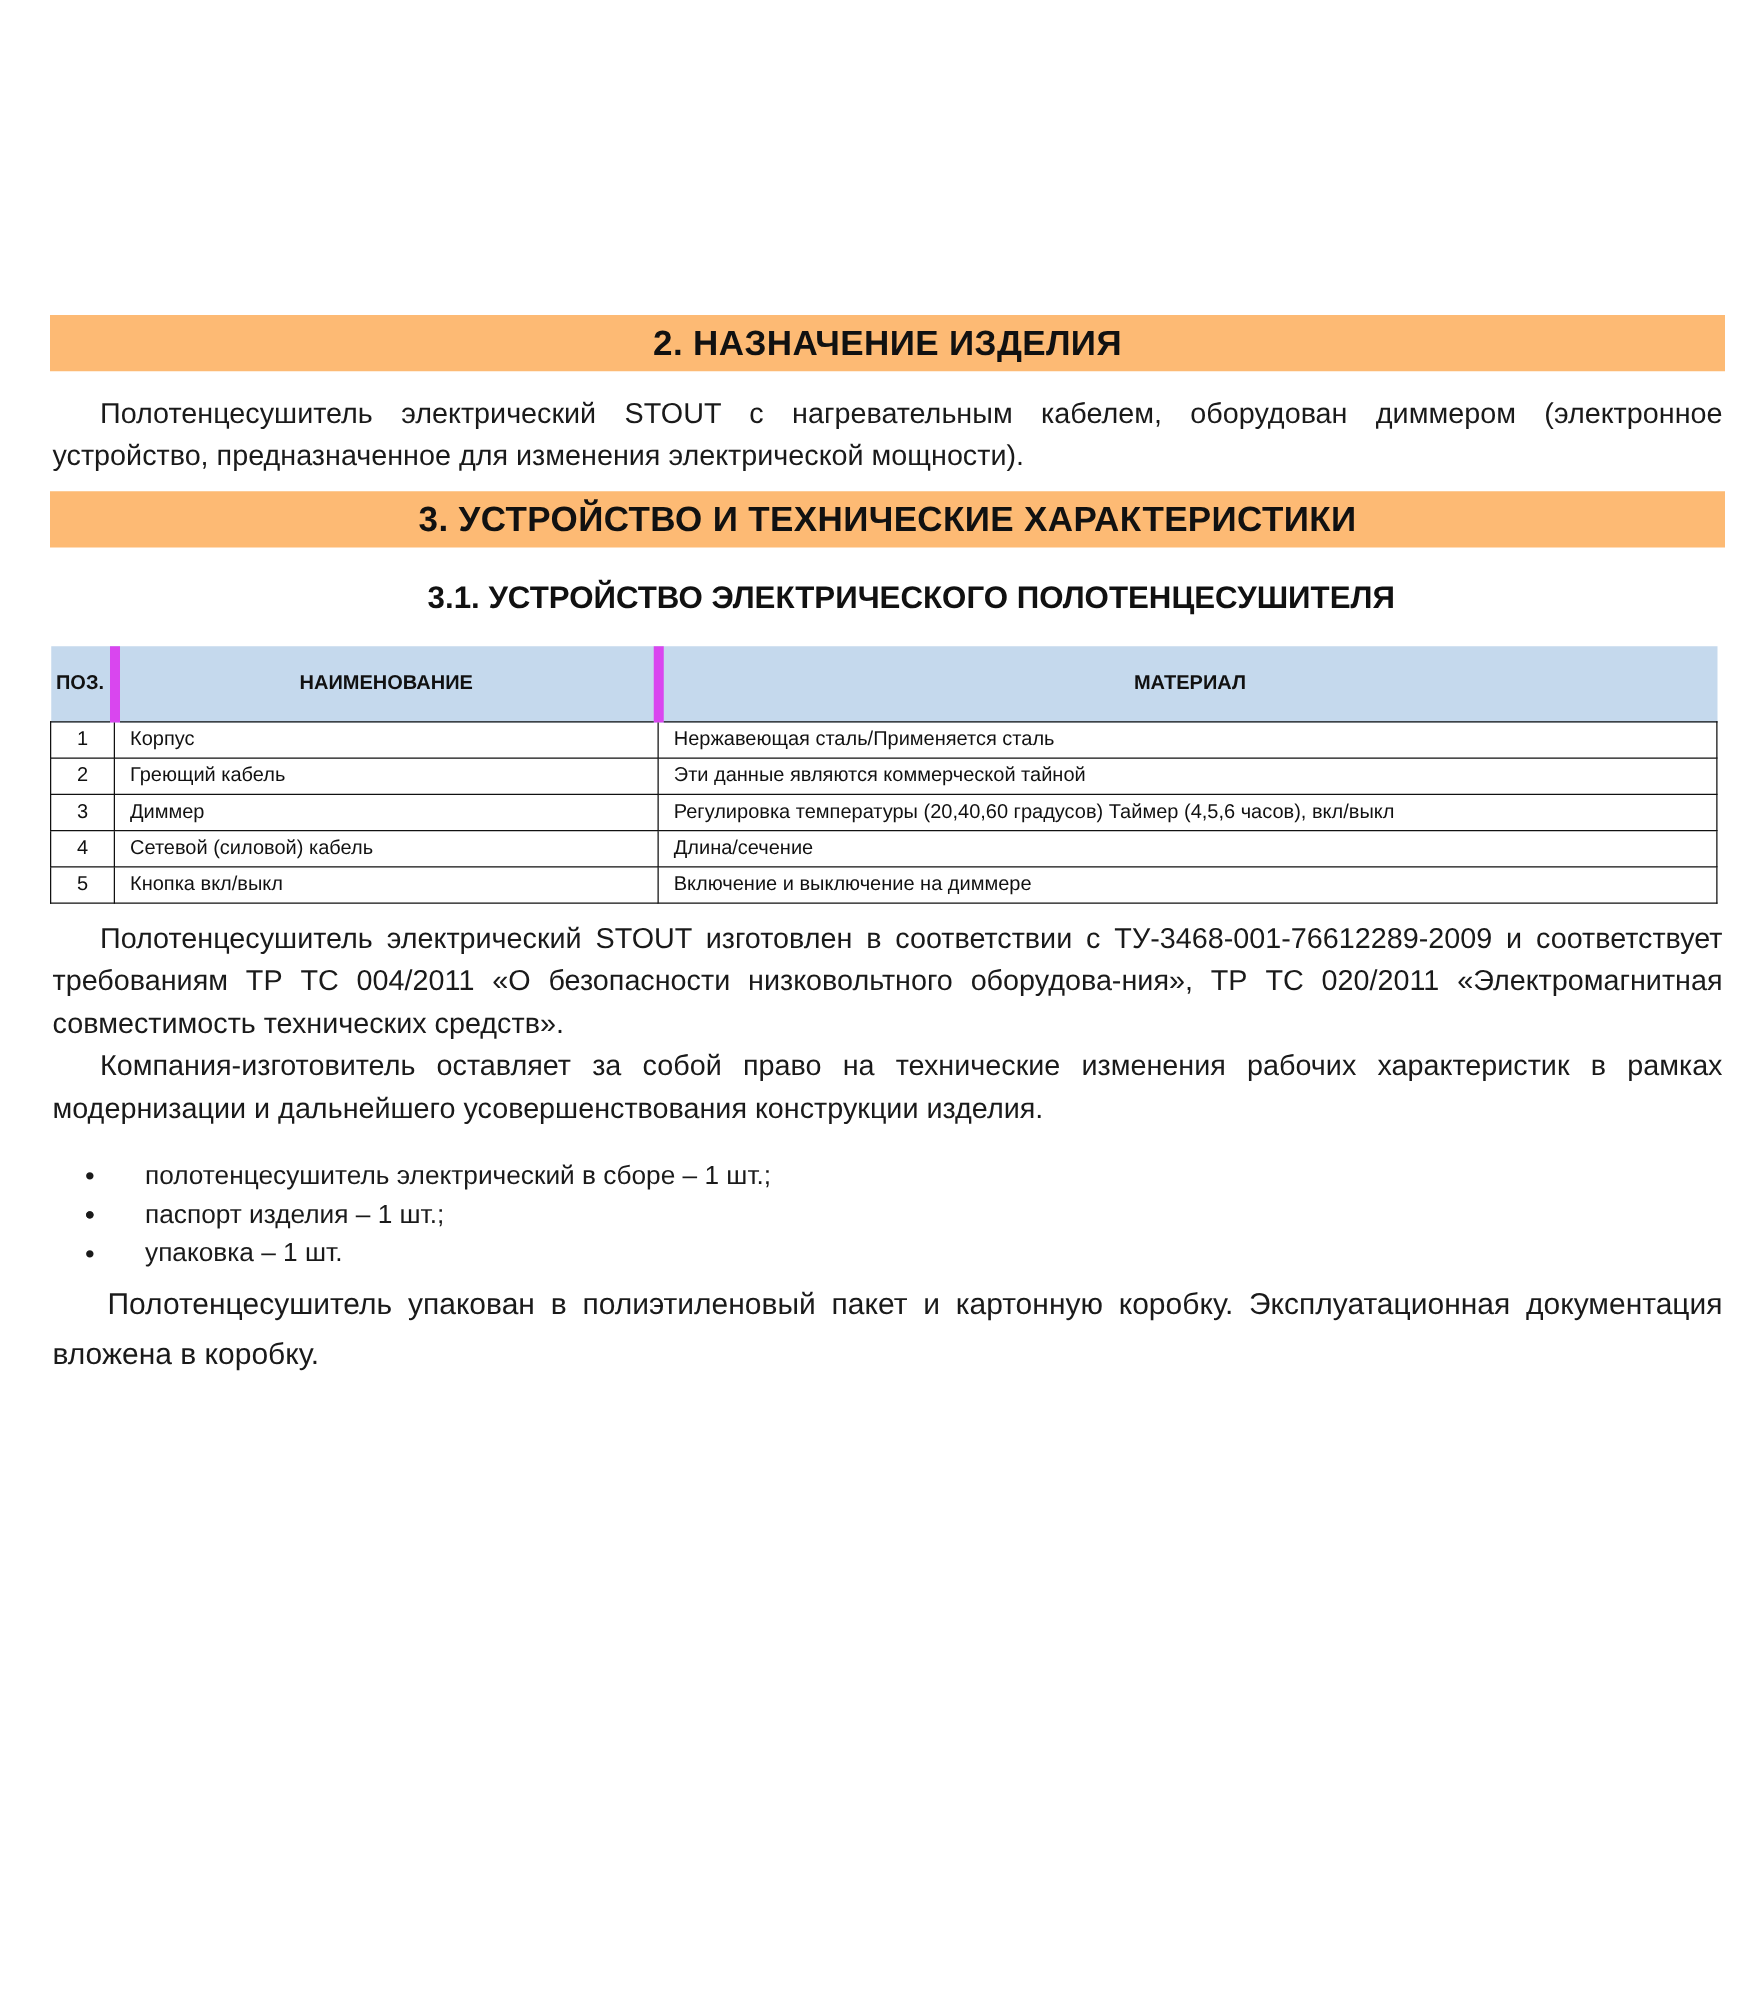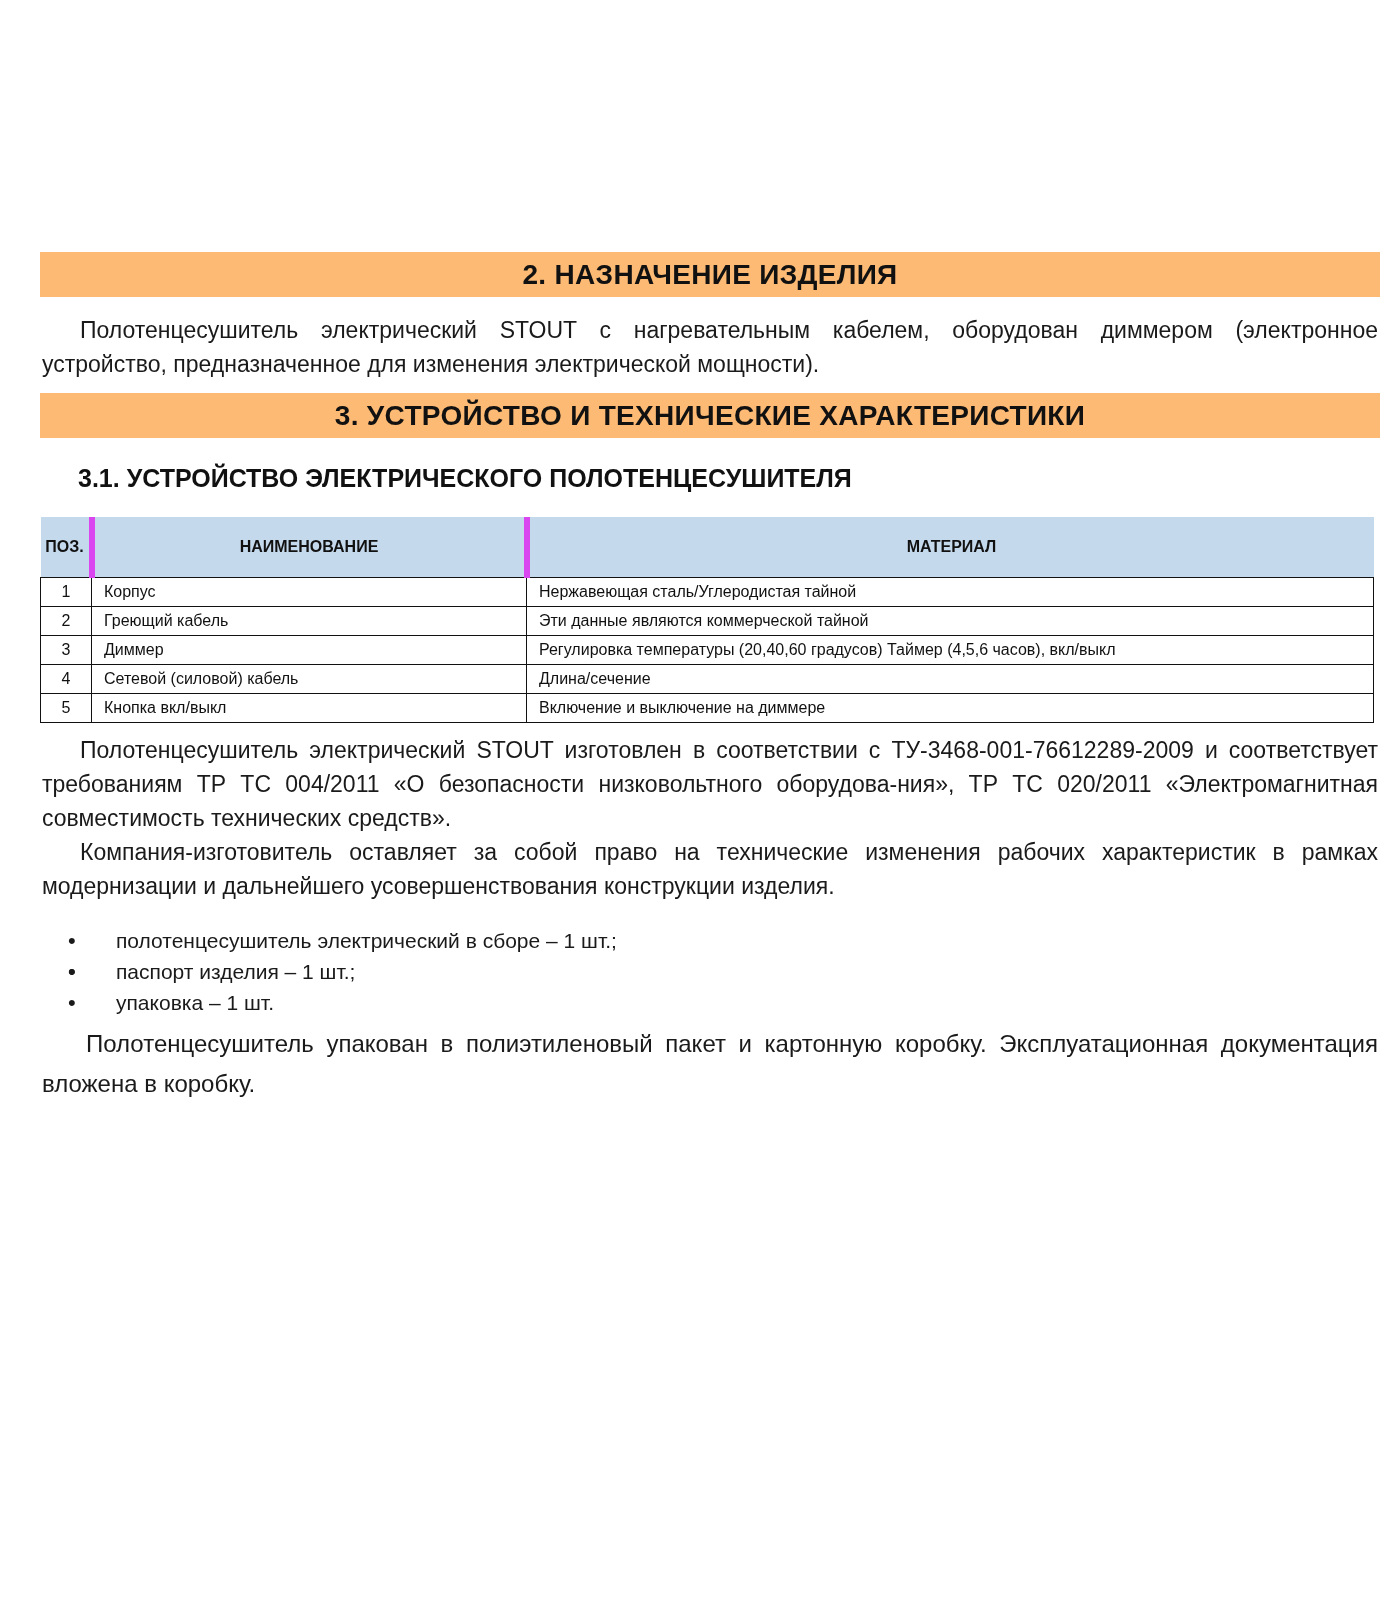--- a/index.html
+++ b/index.html
@@ -41,33 +41,34 @@
       padding: 0 2px;
     }
     .para.last-left { text-align-last: left; }
     .s2-body { margin-top: 16px; }
     .s3-band { margin-top: 12px; }
     .subhead {
       font-weight: bold;
       font-size: 25px;
       margin: 26px 0 0 38px;
       color: #111;
+      text-align: center;
     }
     table.spec {
       margin-top: 24px;
       width: 1334px;
       border-collapse: collapse;
       font-size: 16px;
     }
     table.spec th {
       background: #c5d9ed;
       font-weight: bold;
       font-size: 16px;
       height: 58px;
-      border-right: 6px solid #d946ef;
+      border-right: 8px solid #d946ef;
       color: #111;
     }
     table.spec th:last-child { border-right: none; }
     table.spec td {
       border: 1.5px solid #111;
       height: 28px;
       padding: 0 12px;
       color: #111;
     }
     table.spec td.pos { text-align: center; width: 50px; padding: 0; }
@@ -124,21 +125,21 @@
       <tr>
         <th>ПОЗ.</th>
         <th>НАИМЕНОВАНИЕ</th>
         <th>МАТЕРИАЛ</th>
       </tr>
     </thead>
     <tbody>
       <tr>
         <td class="pos">1</td>
         <td class="name">Корпус</td>
-        <td>Нержавеющая сталь/Углеродистая тайной</td>
+        <td>Нержавеющая сталь/Применяется сталь</td>
       </tr>
       <tr>
         <td class="pos">2</td>
         <td class="name">Греющий кабель</td>
         <td>Эти данные являются коммерческой тайной</td>
       </tr>
       <tr>
         <td class="pos">3</td>
         <td class="name">Диммер</td>
         <td>Регулировка температуры (20,40,60 градусов) Таймер (4,5,6 часов), вкл/выкл</td>

